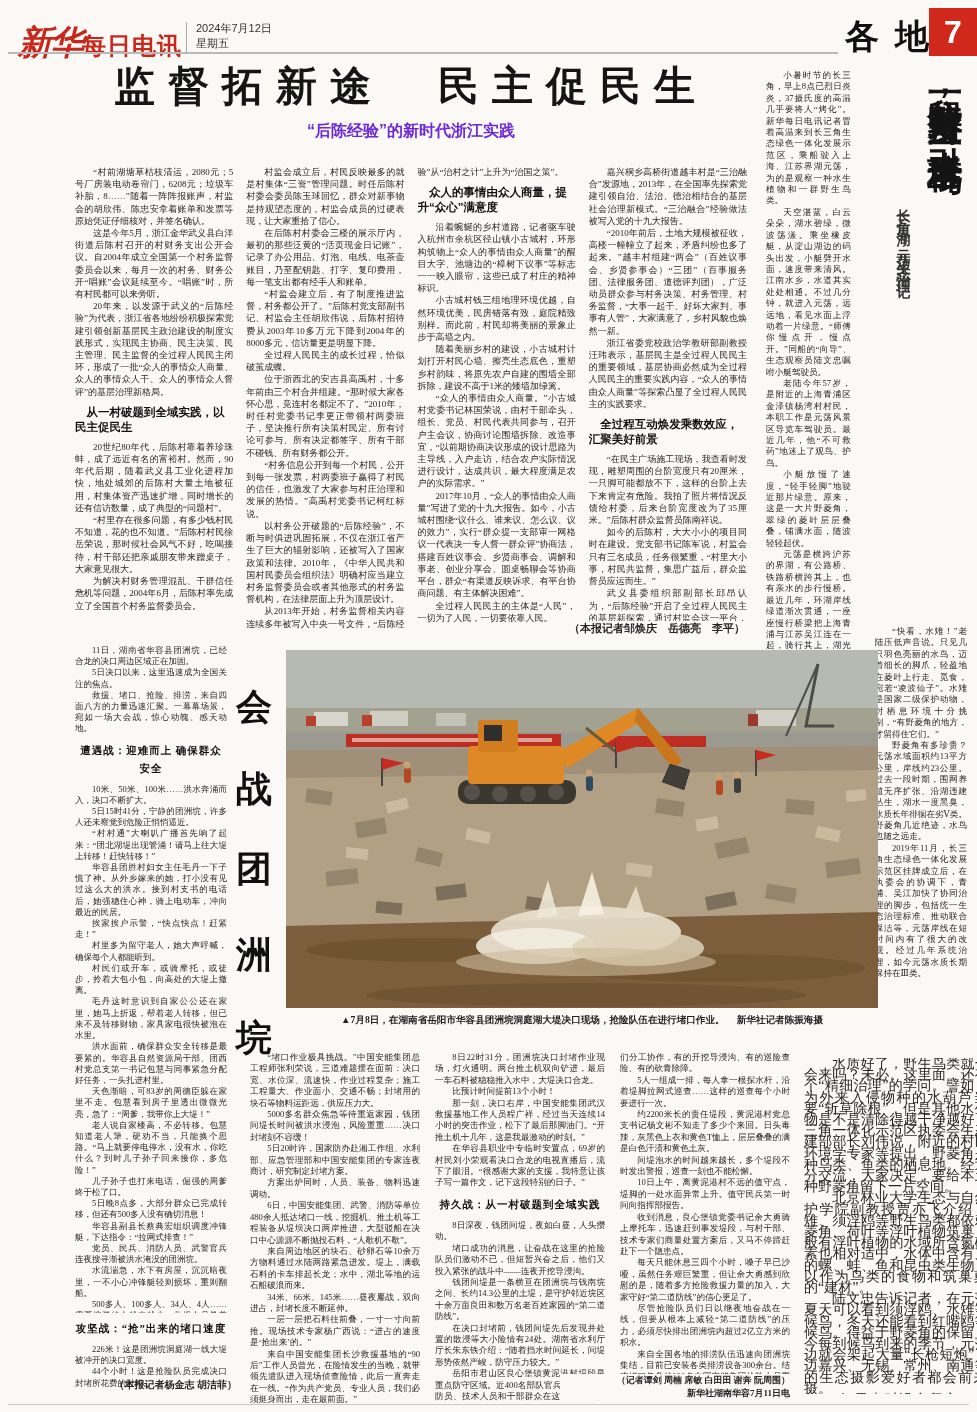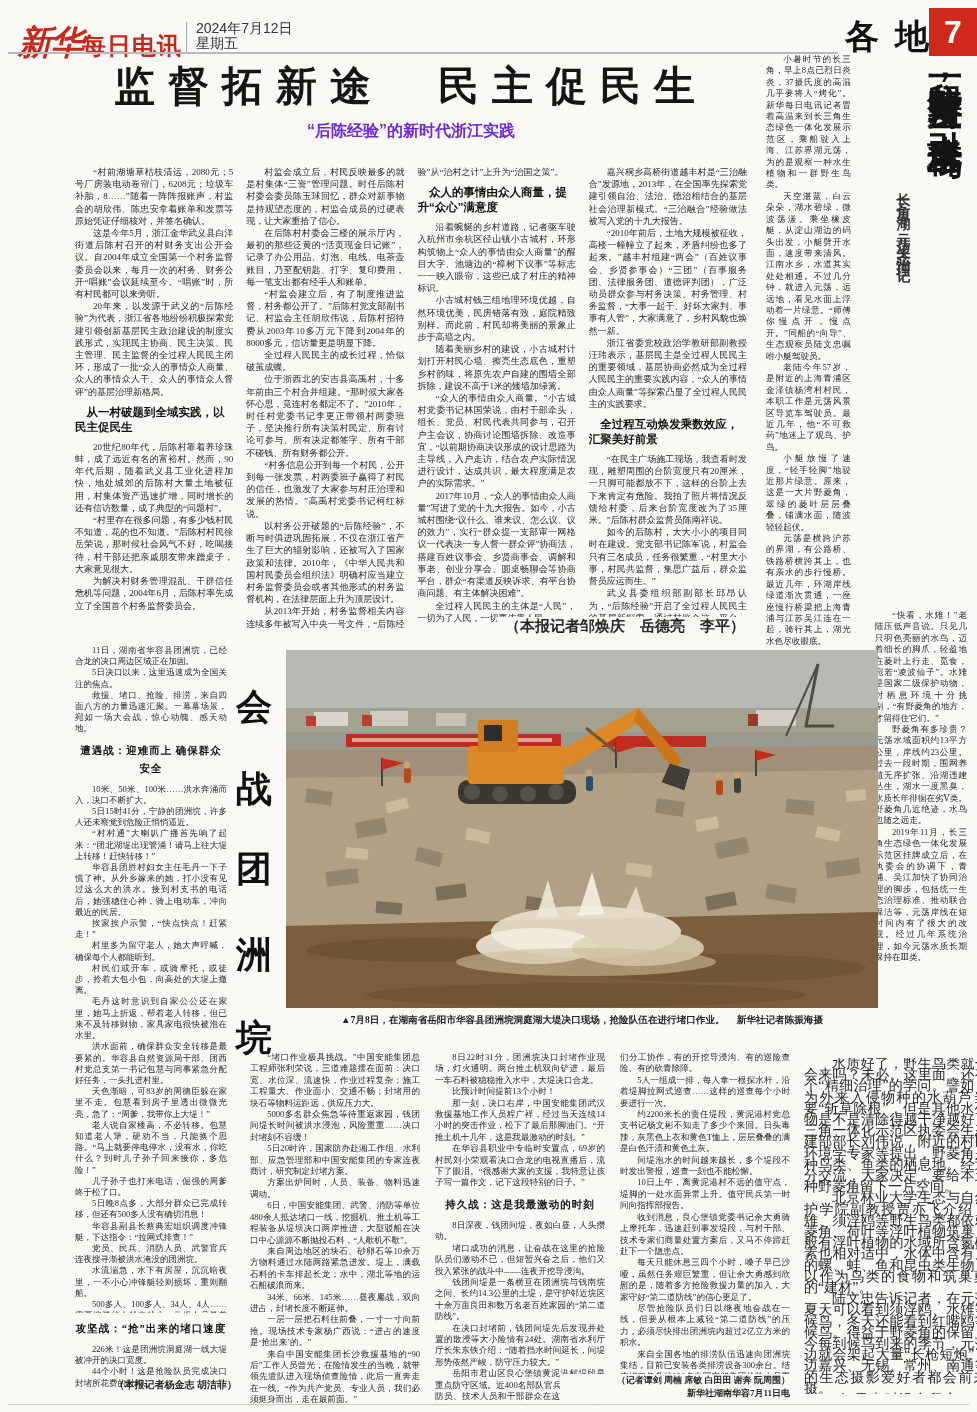--- a/index.html
+++ b/index.html
@@ -4,41 +4,41 @@
 <style>
   html,body{margin:0;padding:0;}
   body{width:977px;height:1412px;background:#f3f2ee;font-family:"Liberation Serif","DejaVu Serif",serif;color:#262626;}
   #paper{position:relative;width:977px;height:1412px;background:#faf9f6;overflow:hidden;padding-left:16px;}
 
   
   .brand{position:absolute;left:18px;top:20px;color:#c8281c;white-space:nowrap;}
   .brand .script{font-size:34px;font-weight:bold;font-style:italic;font-family:"DejaVu Serif",serif;letter-spacing:-2px;}
   .brand .rest{font-size:24px;font-weight:bold;letter-spacing:1px;}
   .hdr-div{position:absolute;left:186px;top:22px;width:1px;height:30px;background:#aaa;}
-  .date-block{position:absolute;left:196px;top:21px;font-family:"Liberation Sans",sans-serif;font-size:14px;color:#333;line-height:15px;}
+  .date-block{position:absolute;left:196px;top:21px;font-family:"Liberation Sans",sans-serif;font-size:11px;color:#333;line-height:15px;}
   .hdr-rule{position:absolute;left:8px;top:52px;width:830px;height:2px;background:#b9b9b9;}
   .section-name{position:absolute;left:845px;top:14px;font-size:34px;font-weight:bold;letter-spacing:16px;color:#111;}
   .page-box{position:absolute;left:929px;top:8px;width:48px;height:48px;background:#d0281b;color:#fff;
             font-family:"Liberation Sans",sans-serif;font-size:32px;font-weight:bold;display:flex;align-items:center;justify-content:center;}
 
   
   .para{margin:0;text-indent:2em;text-align:justify;}
   .subhead{font-family:"Liberation Sans",sans-serif;font-weight:bold;color:#111;margin:7px 0 6px 0;text-indent:1em;}
 
   
   .main-art{position:absolute;left:75px;top:60px;width:672px;height:578px;}
   .main-headline{text-align:center;font-size:41px;font-weight:bold;color:#151515;letter-spacing:13px;line-height:52px;white-space:nowrap;}
   .main-sub{text-align:center;font-family:"Liberation Sans",sans-serif;font-weight:bold;font-size:16px;color:#6d28d9;margin-top:9px;}
   .cols4{margin-top:24px;height:468px;column-count:4;column-gap:13px;column-fill:auto;overflow:hidden;
          font-size:9px;line-height:12.2px;}
   .cols4 .subhead{font-size:11.5px;line-height:15px;}
-  .main-byline{position:absolute;right:2px;bottom:2px;background:#faf9f6;font-weight:bold;font-size:15px;padding-left:8px;}
-
-  
-  .rail{position:absolute;left:766px;top:54px;width:201px;height:990px;display:flex;gap:24px;}
+  .main-byline{position:absolute;right:2px;bottom:2px;background:#faf9f6;font-weight:bold;font-size:11px;padding-left:8px;}
+
+  
+  .rail{position:absolute;left:766px;top:70px;width:201px;height:990px;display:flex;gap:24px;}
   .rail-colA{width:92px;height:990px;overflow:hidden;font-size:8.6px;line-height:11.4px;}
   .rail-colB{width:100px;display:flex;flex-direction:column;}
   .rail-head{height:548px;display:flex;justify-content:flex-end;}
   .rail-headline{writing-mode:vertical-rl;font-size:35px;font-weight:bold;color:#141414;letter-spacing:2px;line-height:46px;height:548px;}
   .rail-subtitle{writing-mode:vertical-rl;font-size:14px;font-weight:bold;color:#333;letter-spacing:6px;margin-top:128px;height:330px;margin-right:8px;font-family:"Liberation Sans",sans-serif;}
   .rail-colB-text{flex:1;overflow:hidden;font-size:8.6px;line-height:11.4px;margin-top:8px;}
   .rail-bottom{position:absolute;left:766px;top:1058px;width:199px;height:336px;overflow:hidden;font-size:14px;line-height:11.2px;margin-left:38px;}
   .rail-byline{position:absolute;right:756px;top:1378px;background:#faf9f6;font-weight:bold;font-size:10px;padding-left:8px;}
 
   
@@ -285,21 +285,21 @@
       <p class="para">方案出炉同时，人员、装备、物料迅速调动。</p>
       <p class="para">6日，中国安能集团、武警、消防等单位480余人抵达堵口一线，挖掘机、推土机等工程装备从堤坝决口两岸推进，大型驳船在决口中心源源不断抛投石料，“人歇机不歇”。</p>
       <p class="para">来自周边地区的块石、砂卵石等10余万方物料通过水陆两路紧急进发。堤上，满载石料的卡车排起长龙；水中，湖北等地的运石船破浪而来。</p>
       <p class="para">34米、66米、145米……昼夜鏖战，双向进占，封堵长度不断延伸。</p>
       <p class="para">一层一层把石料往前叠，一寸一寸向前推。现场技术专家杨广西说：“进占的速度是‘抢出来’的。”</p>
       <p class="para">来自中国安能集团长沙救援基地的“90后”工作人员曾光，在险情发生的当晚，就带领先遣队进入现场侦查险情，此后一直奔走在一线。“作为共产党员、专业人员，我们必须挺身而出，走在最前面。”</p>
       <p class="para">8日22时31分，团洲垸决口封堵作业现场，灯火通明。两台推土机双向铲进，最后一车石料被稳稳推入水中，大堤决口合龙。</p>
       <p class="para">比预计时间提前13个小时！</p>
       <p class="para">那一刻，决口右岸，中国安能集团武汉救援基地工作人员程广祥，经过当天连续14小时的突击作业，松下了最后那脚油门。“开推土机十几年，这是我最激动的时刻。”</p>
       <p class="para">在华容县职业中专临时安置点，69岁的村民刘小荣观看决口合龙的电视直播后，流下了眼泪。“很感谢大家的支援，我特意让孩子写一篇作文，记下这段特别的日子。”</p>
-      <div class="subhead">持久战：这是我最激动的时刻</div>
+      <div class="subhead">持久战：从一村破题到全域实践</div>
       <p class="para">8日深夜，钱团间堤，夜如白昼，人头攒动。</p>
       <p class="para">堵口成功的消息，让奋战在这里的抢险队员们激动不已，但短暂兴奋之后，他们又投入紧张的战斗中——连夜开挖导浸沟。</p>
       <p class="para">钱团间堤是一条横亘在团洲垸与钱南垸之间、长约14.3公里的土堤，是守护邻近垸区十余万亩良田和数万名老百姓家园的“第二道防线”。</p>
       <p class="para">在决口封堵前，钱团间堤先后发现并处置的散浸等大小险情有24处。湖南省水利厅厅长朱东铁介绍：“随着挡水时间延长，间堤形势依然严峻，防守压力较大。”</p>
       <p class="para">岳阳市君山区良心堡镇黄泥港村堤段是重点防守区域。近400名部队官兵、武警、消防员、技术人员和干部群众在这里驻守。他们分工协作，有的开挖导浸沟、有的巡险查险、有的砍青除障。</p>
       <p class="para">5人一组成一排，每人拿一根探水杆，沿着堤脚拉网式巡查……这样的巡查每个小时要进行一次。</p>
       <p class="para">约2200米长的责任堤段，黄泥港村党总支书记杨文彬不知走了多少个来回。日头毒辣，灰黑色上衣和黄色T恤上，层层叠叠的满是白色汗渍和黄色土灰。</p>
       <p class="para">间堤泡水的时间越来越长，多个堤段不时发出警报，巡查一刻也不能松懈。</p>
       <p class="para">10日上午，离黄泥港村不远的值守点，堤脚的一处水面异常上升。值守民兵第一时间向指挥部报告。</p>
       <p class="para">收到消息，良心堡镇党委书记余大勇骑上摩托车，迅速赶到事发堤段，与村干部、技术专家们商量处置方案后，又马不停蹄赶赴下一个隐患点。</p>

